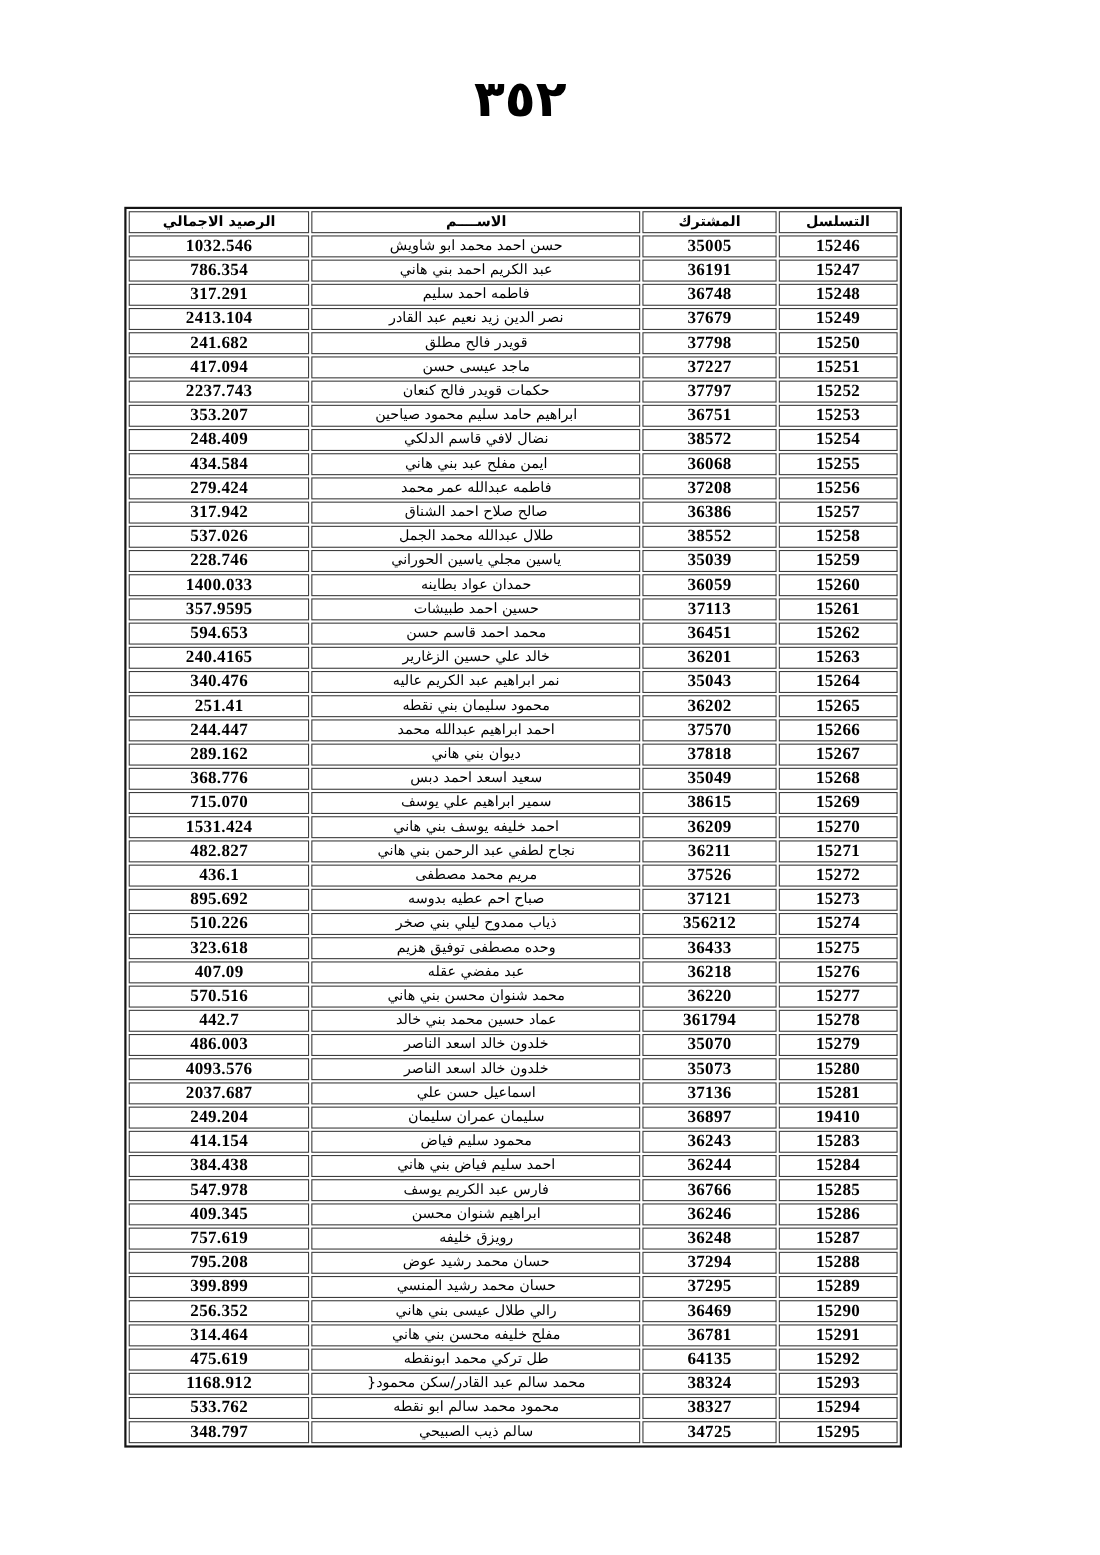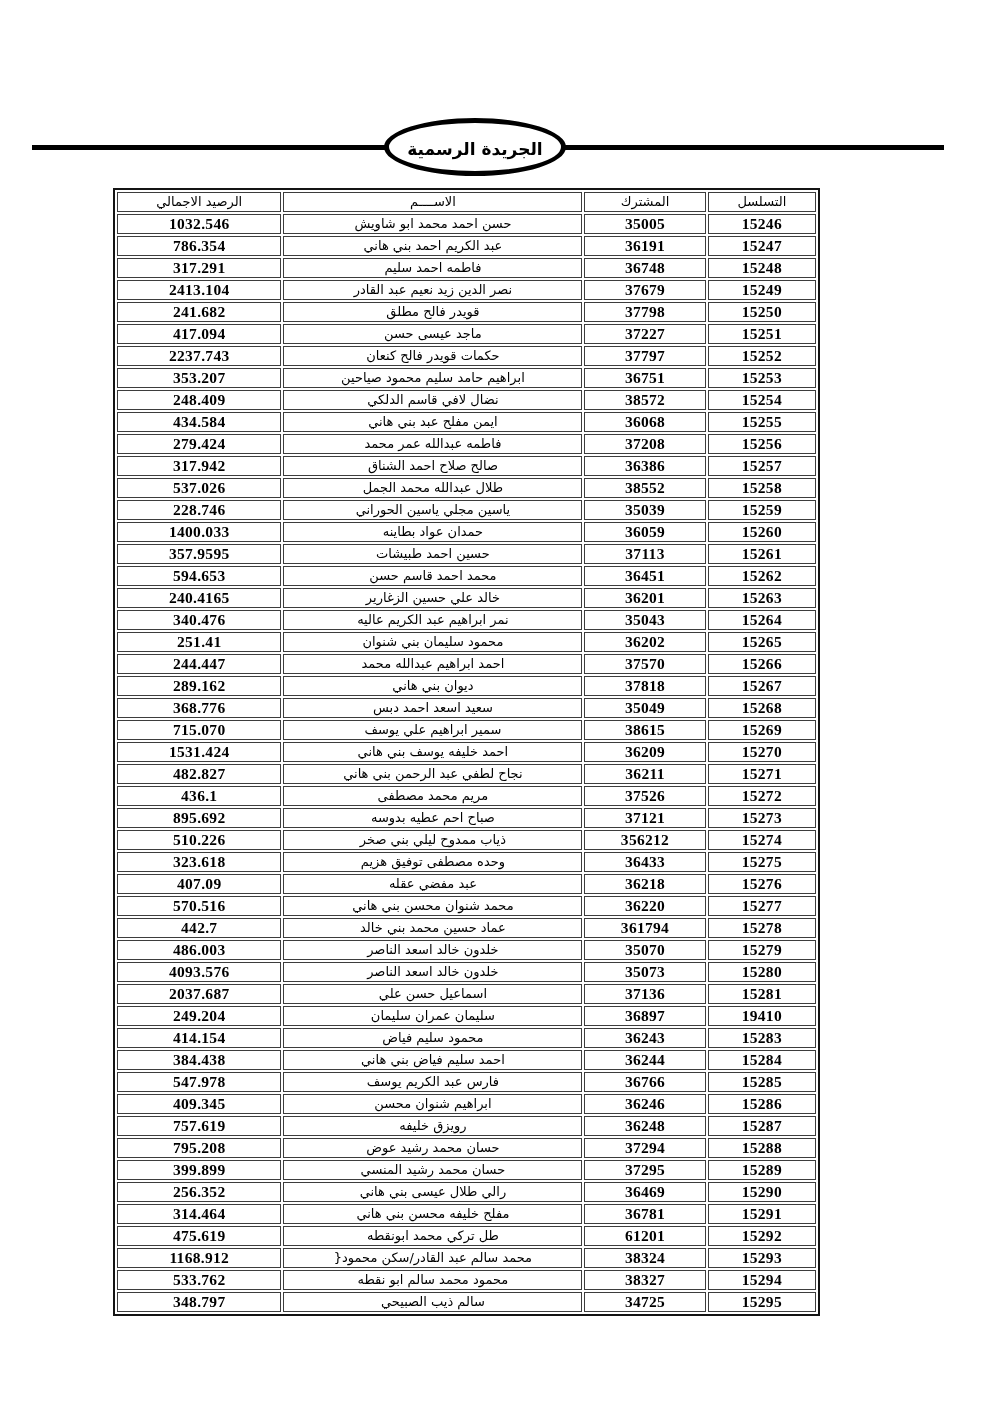--- a/index.html
+++ b/index.html
@@ -87,45 +87,40 @@
     height: 17.5px;
     overflow: hidden;
     white-space: nowrap;
   }
   col.c-serial     { width: 108px; }
   col.c-subscriber { width: 121px; }
   col.c-name       { width: 298px; }
   col.c-balance    { width: 164px; }
   th {
     font-size: 13px;
-    font-weight: normal;
+    font-weight: bold;
   }
   td.num {
     font-family: "Liberation Serif", "DejaVu Serif", serif;
     font-weight: bold;
     font-size: 15.5px;
     letter-spacing: 0.3px;
   }
   td.name {
     font-size: 13px;
     font-weight: normal;
   }
 </style>
 </head>
 <body>
 
 <div class="page">
 
-
-  <div class="masthead">
-    <div class="rule"></div>
-    <div class="oval">
-      <span>الجريدة الرسمية</span>
-    </div>
-  </div>
+  <div class="page-number">٣٥٢</div>
+
 
   <table class="gazette" dir="rtl">
     <colgroup>
       <col class="c-serial">
       <col class="c-subscriber">
       <col class="c-name">
       <col class="c-balance">
     </colgroup>
     <thead>
       <tr>
@@ -246,21 +241,21 @@
   </tr>
         <tr>
     <td class="num">15264</td>
     <td class="num">35043</td>
     <td class="name">نمر ابراهيم عبد الكريم عاليه</td>
     <td class="num">340.476</td>
   </tr>
         <tr>
     <td class="num">15265</td>
     <td class="num">36202</td>
-    <td class="name">محمود سليمان بني شنوان</td>
+    <td class="name">محمود سليمان بني نقطه</td>
     <td class="num">251.41</td>
   </tr>
         <tr>
     <td class="num">15266</td>
     <td class="num">37570</td>
     <td class="name">احمد ابراهيم عبدالله محمد</td>
     <td class="num">244.447</td>
   </tr>
         <tr>
     <td class="num">15267</td>
@@ -407,21 +402,21 @@
     <td class="num">256.352</td>
   </tr>
         <tr>
     <td class="num">15291</td>
     <td class="num">36781</td>
     <td class="name">مفلح خليفه محسن بني هاني</td>
     <td class="num">314.464</td>
   </tr>
         <tr>
     <td class="num">15292</td>
-    <td class="num">61201</td>
+    <td class="num">64135</td>
     <td class="name">طل تركي محمد ابونقطه</td>
     <td class="num">475.619</td>
   </tr>
         <tr>
     <td class="num">15293</td>
     <td class="num">38324</td>
     <td class="name">محمد سالم عبد القادر/سكن محمود{</td>
     <td class="num">1168.912</td>
   </tr>
         <tr>

